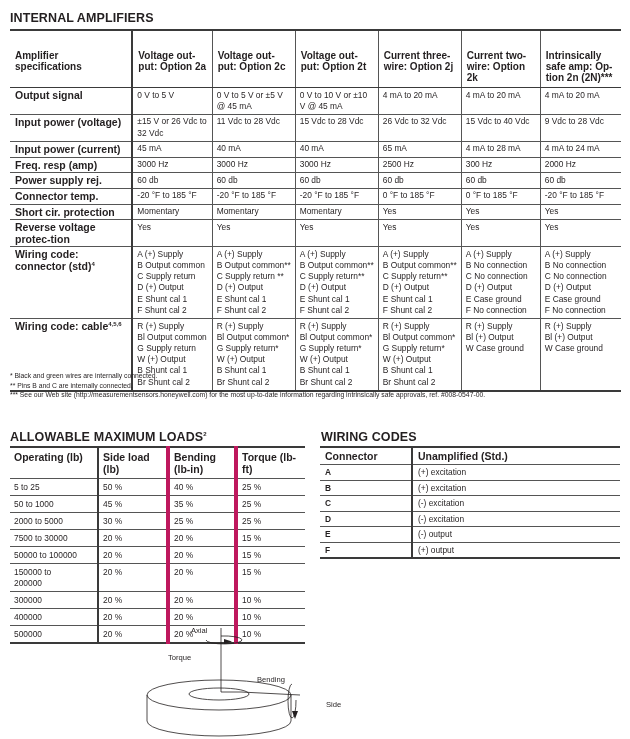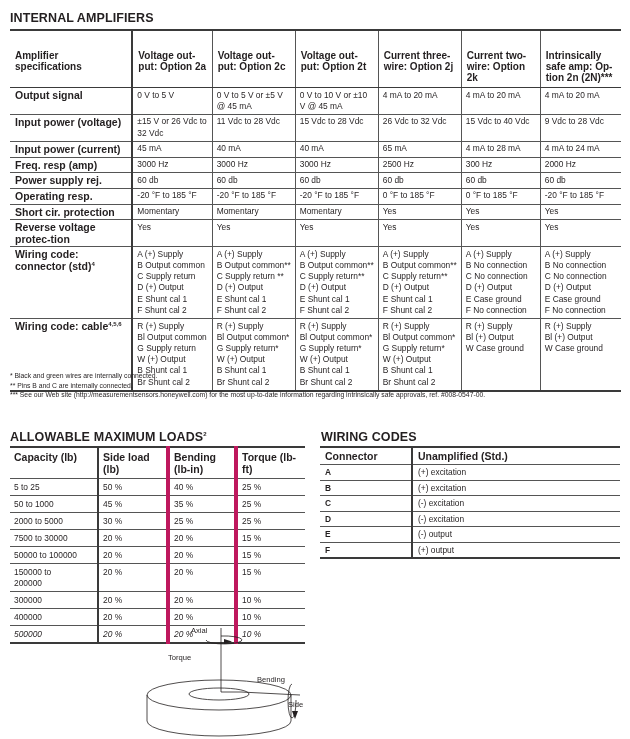--- a/index.html
+++ b/index.html
@@ -33,21 +33,21 @@
 
   .footnotes { position: absolute; left: 10px; top: 371px; font-size: 6.8px; line-height: 9.7px; color: #231f20; }
 
   
   #loads-table { left: 10px; top: 446px; width: 295px; border-top: 2px solid #3a3a3a; border-bottom: 2px solid #3a3a3a; }
   #loads-table th {
     font-weight: bold; font-size: 10.5px; line-height: 12px; padding: 3px 4px 3px 4px;
     border-bottom: 1px solid #555; height: 24px;
   }
   #loads-table td { font-size: 8.4px; line-height: 11px; padding: 3px 20px 2px 4px; border-bottom: 1px solid #555; height: 10px; }
-  #loads-table tr:last-child td { border-bottom: none; font-style: italic; }
+  #loads-table tr:last-child td { border-bottom: none; }
   #loads-table th + th, #loads-table td + td { border-left: 4px solid #be185d; }
   #loads-table th:nth-child(2), #loads-table td:nth-child(2) { border-left: 2px solid #3a3a3a; margin-top: 12px; }
 
   
   #codes-table { left: 320px; top: 446px; width: 300px; border-top: 2px solid #3a3a3a; border-bottom: 2px solid #3a3a3a; }
   #codes-table th { font-weight: bold; font-size: 10.5px; line-height: 12px; padding: 2px 4px 2px 5px; border-bottom: 1.5px solid #555; }
   #codes-table td { font-size: 8.4px; line-height: 11px; padding: 2px 4px 1.5px 5px; border-bottom: 1.5px solid #555; }
   #codes-table td.conn { font-weight: bold; }
   #codes-table tr:last-child td { border-bottom: none; }
   #codes-table th + th, #codes-table td + td { border-left: 2px solid #3a3a3a; }
@@ -122,21 +122,21 @@
       <tr>
         <td class="rowhead">Power supply rej.</td>
         <td>60 db</td>
         <td>60 db</td>
         <td>60 db</td>
         <td>60 db</td>
         <td>60 db</td>
         <td>60 db</td>
       </tr>
       <tr>
-        <td class="rowhead">Operating resp.</td>
+        <td class="rowhead">Connector temp.</td>
         <td>-20 °F to 185 °F</td>
         <td>-20 °F to 185 °F</td>
         <td>-20 °F to 185 °F</td>
         <td>0 °F to 185 °F</td>
         <td>0 °F to 185 °F</td>
         <td>-20 °F to 185 °F</td>
       </tr>
       <tr>
         <td class="rowhead">Short cir. protection</td>
         <td>Momentary</td>
@@ -264,21 +264,21 @@
 
 <table id="loads-table">
   <colgroup>
       <col style="width:88px">
       <col style="width:70px">
       <col style="width:68px">
       <col style="width:69px">
     </colgroup>
   <thead>
     <tr>
-      <th>Capacity (lb)</th>
+      <th>Operating (lb)</th>
       <th>Side load (lb)</th>
       <th>Bending (lb-in)</th>
       <th>Torque (lb-ft)</th>
     </tr>
   </thead>
   <tbody id="loads-body">
       <tr>
         <td>5 to 25</td>
         <td>50 %</td>
         <td>40 %</td>
@@ -392,14 +392,14 @@
       <line x1="101" y1="72" x2="160" y2="75"></line>
 
       <path d="M152 64 A4 17 0 1 0 156 80"></path>
     </g>
     <polygon points="84,19 92,21.5 84,24" fill="#231f20"></polygon>
     <polygon points="152,91 155,99 158,91" fill="#231f20"></polygon>
   </svg>
   <span class="diag-label" style="left:51px; top:6px;">Axial</span>
   <span class="diag-label" style="left:28px; top:33px;">Torque</span>
   <span class="diag-label" style="left:117px; top:55px;">Bending</span>
-  <span class="diag-label" style="left:148px; top:80px;">Side</span>
+  <span class="diag-label" style="left:148px; top:80px;padding-left:38px;">Side</span>
 </div>
 
 </body></html>

